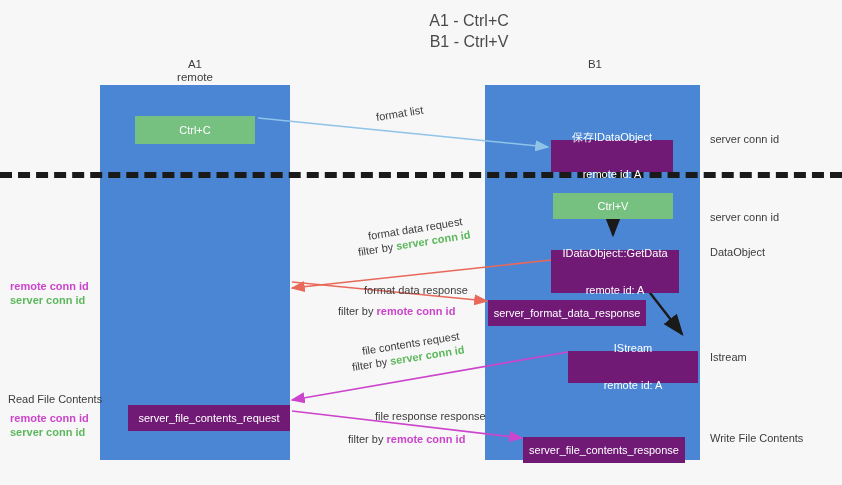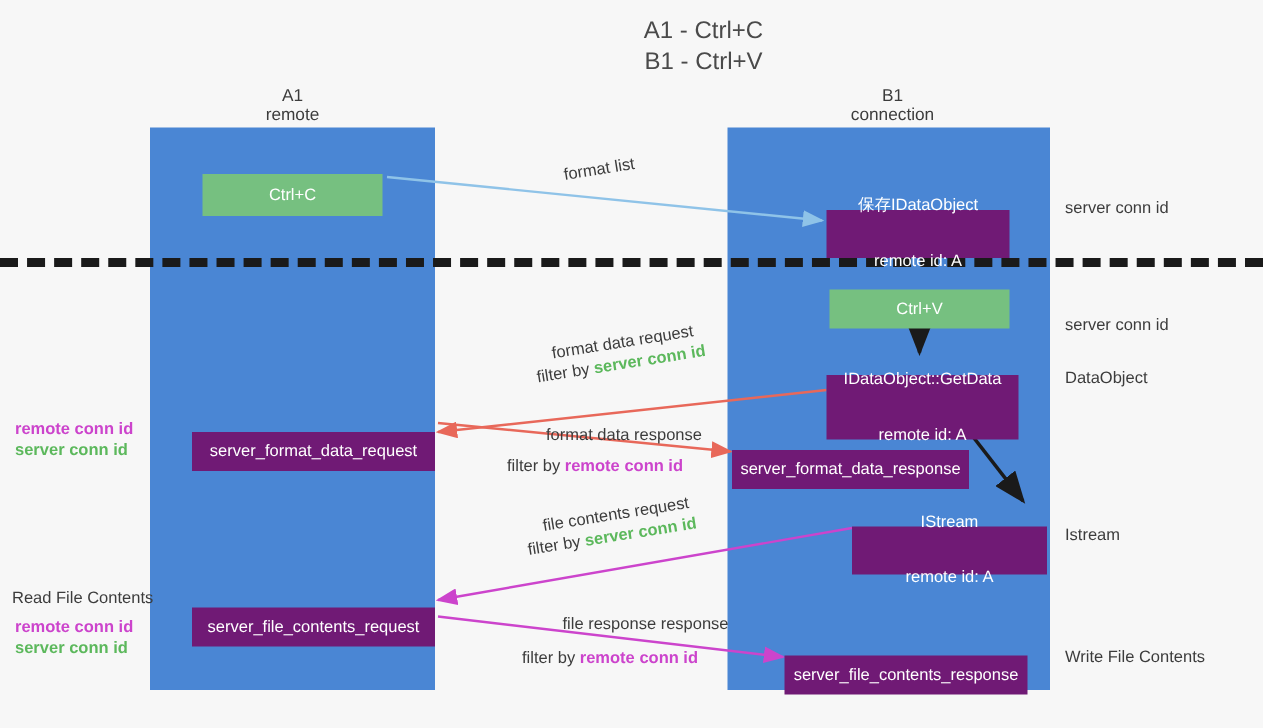--- a/index.html
+++ b/index.html
@@ -43,21 +43,20 @@
     <div>A1 - Ctrl+C</div>
     <div>B1 - Ctrl+V</div>
   </div>
 
   <div class="lane-title" style="left:130px;top:58px;width:130px;">
     <div>A1</div>
     <div>remote</div>
   </div>
   <div class="lane-title" style="left:530px;top:58px;width:130px;">
     <div>B1</div>
-    <div>connection</div>
   </div>
 
   <div class="lane" style="left:100px;top:85px;width:190px;height:375px;"></div>
   <div class="lane" style="left:485px;top:85px;width:215px;height:375px;"></div>
 
   <svg id="wires" viewBox="0 0 842 485">
     <defs>
       <marker id="ah-blue" markerWidth="9" markerHeight="7" refX="8" refY="3.5" orient="auto">
         <polygon points="0 0, 9 3.5, 0 7" fill="#8fc3e8"></polygon>
       </marker>
@@ -100,23 +99,20 @@
 
   <div class="box green" style="left:553px;top:181px;width:120px;height:26px;text-align:right;">
     <div>Ctrl+V</div>
   </div>
 
   <div class="box orange" style="left:551px;top:238px;width:128px;height:43px;">
     <div>IDataObject::GetData</div>
     <div>remote id: A</div>
   </div>
 
-  <div class="box orange" style="left:128px;top:276px;width:162px;height:26px;">
-    <div>server_format_data_request</div>
-  </div>
 
   <div class="box orange" style="left:488px;top:288px;width:158px;height:26px;">
     <div>server_format_data_response</div>
   </div>
 
   <div class="box orange" style="left:568px;top:339px;width:130px;height:32px;">
     <div>IStream</div>
     <div>remote id: A</div>
   </div>
 

